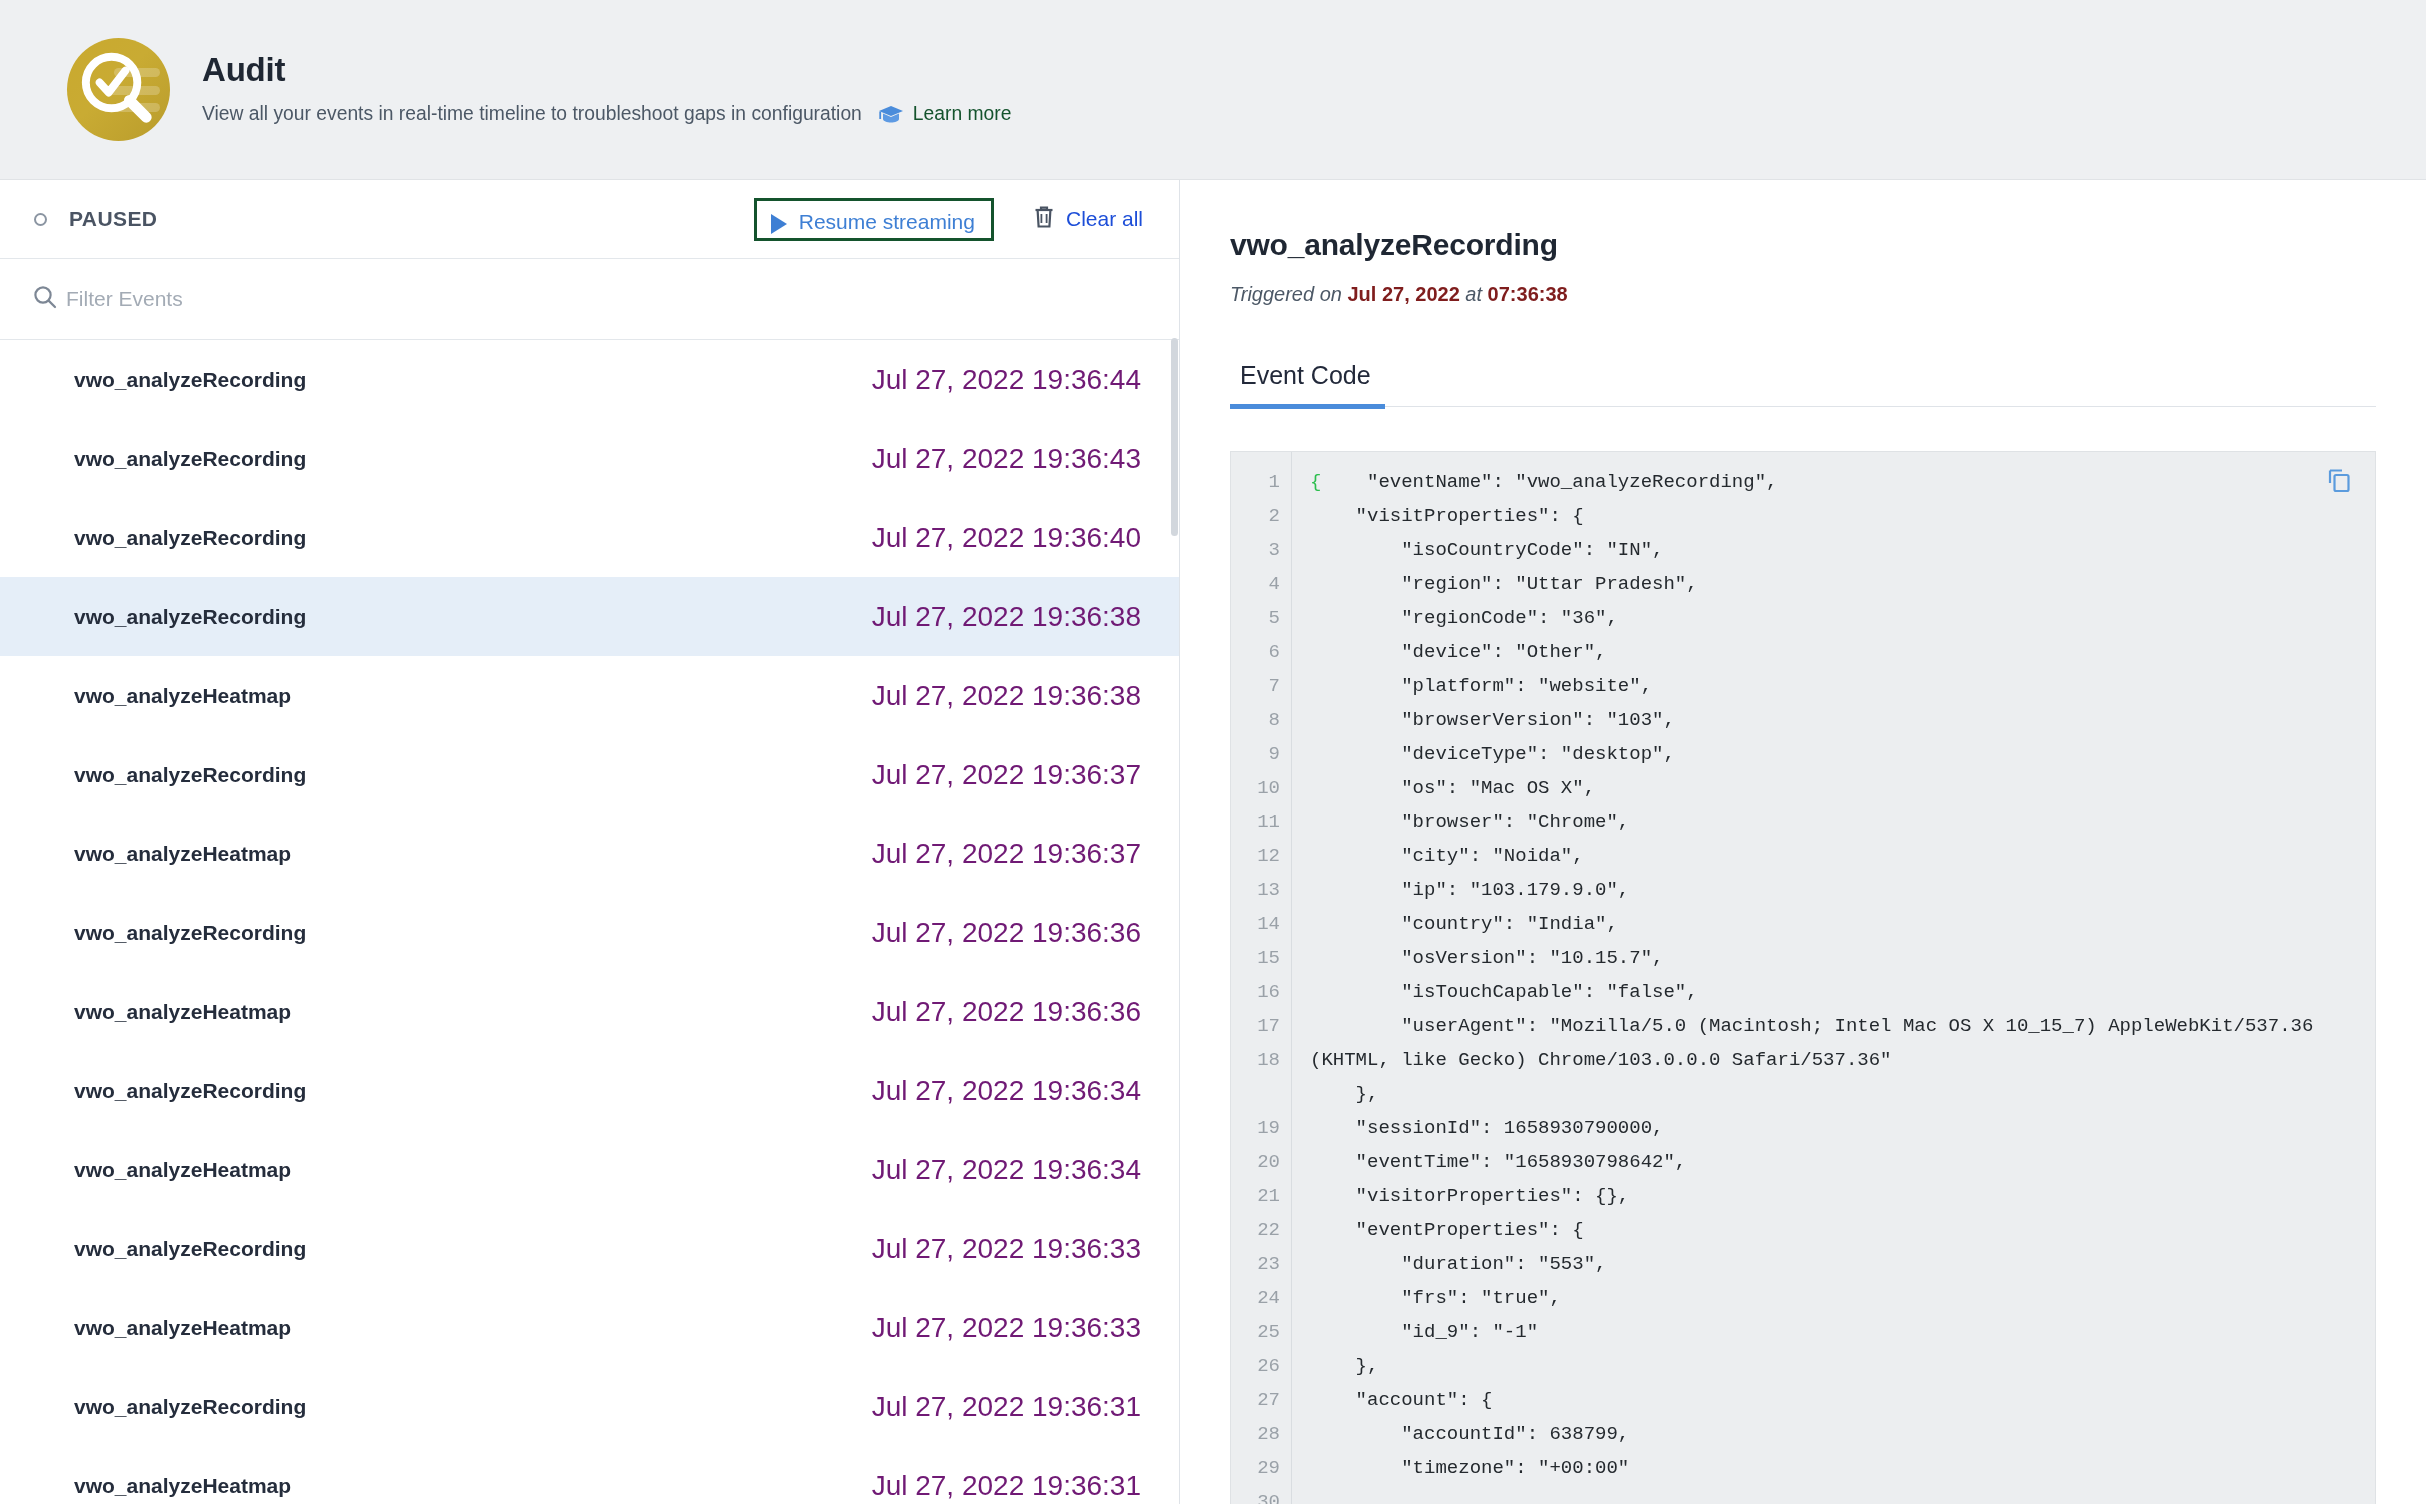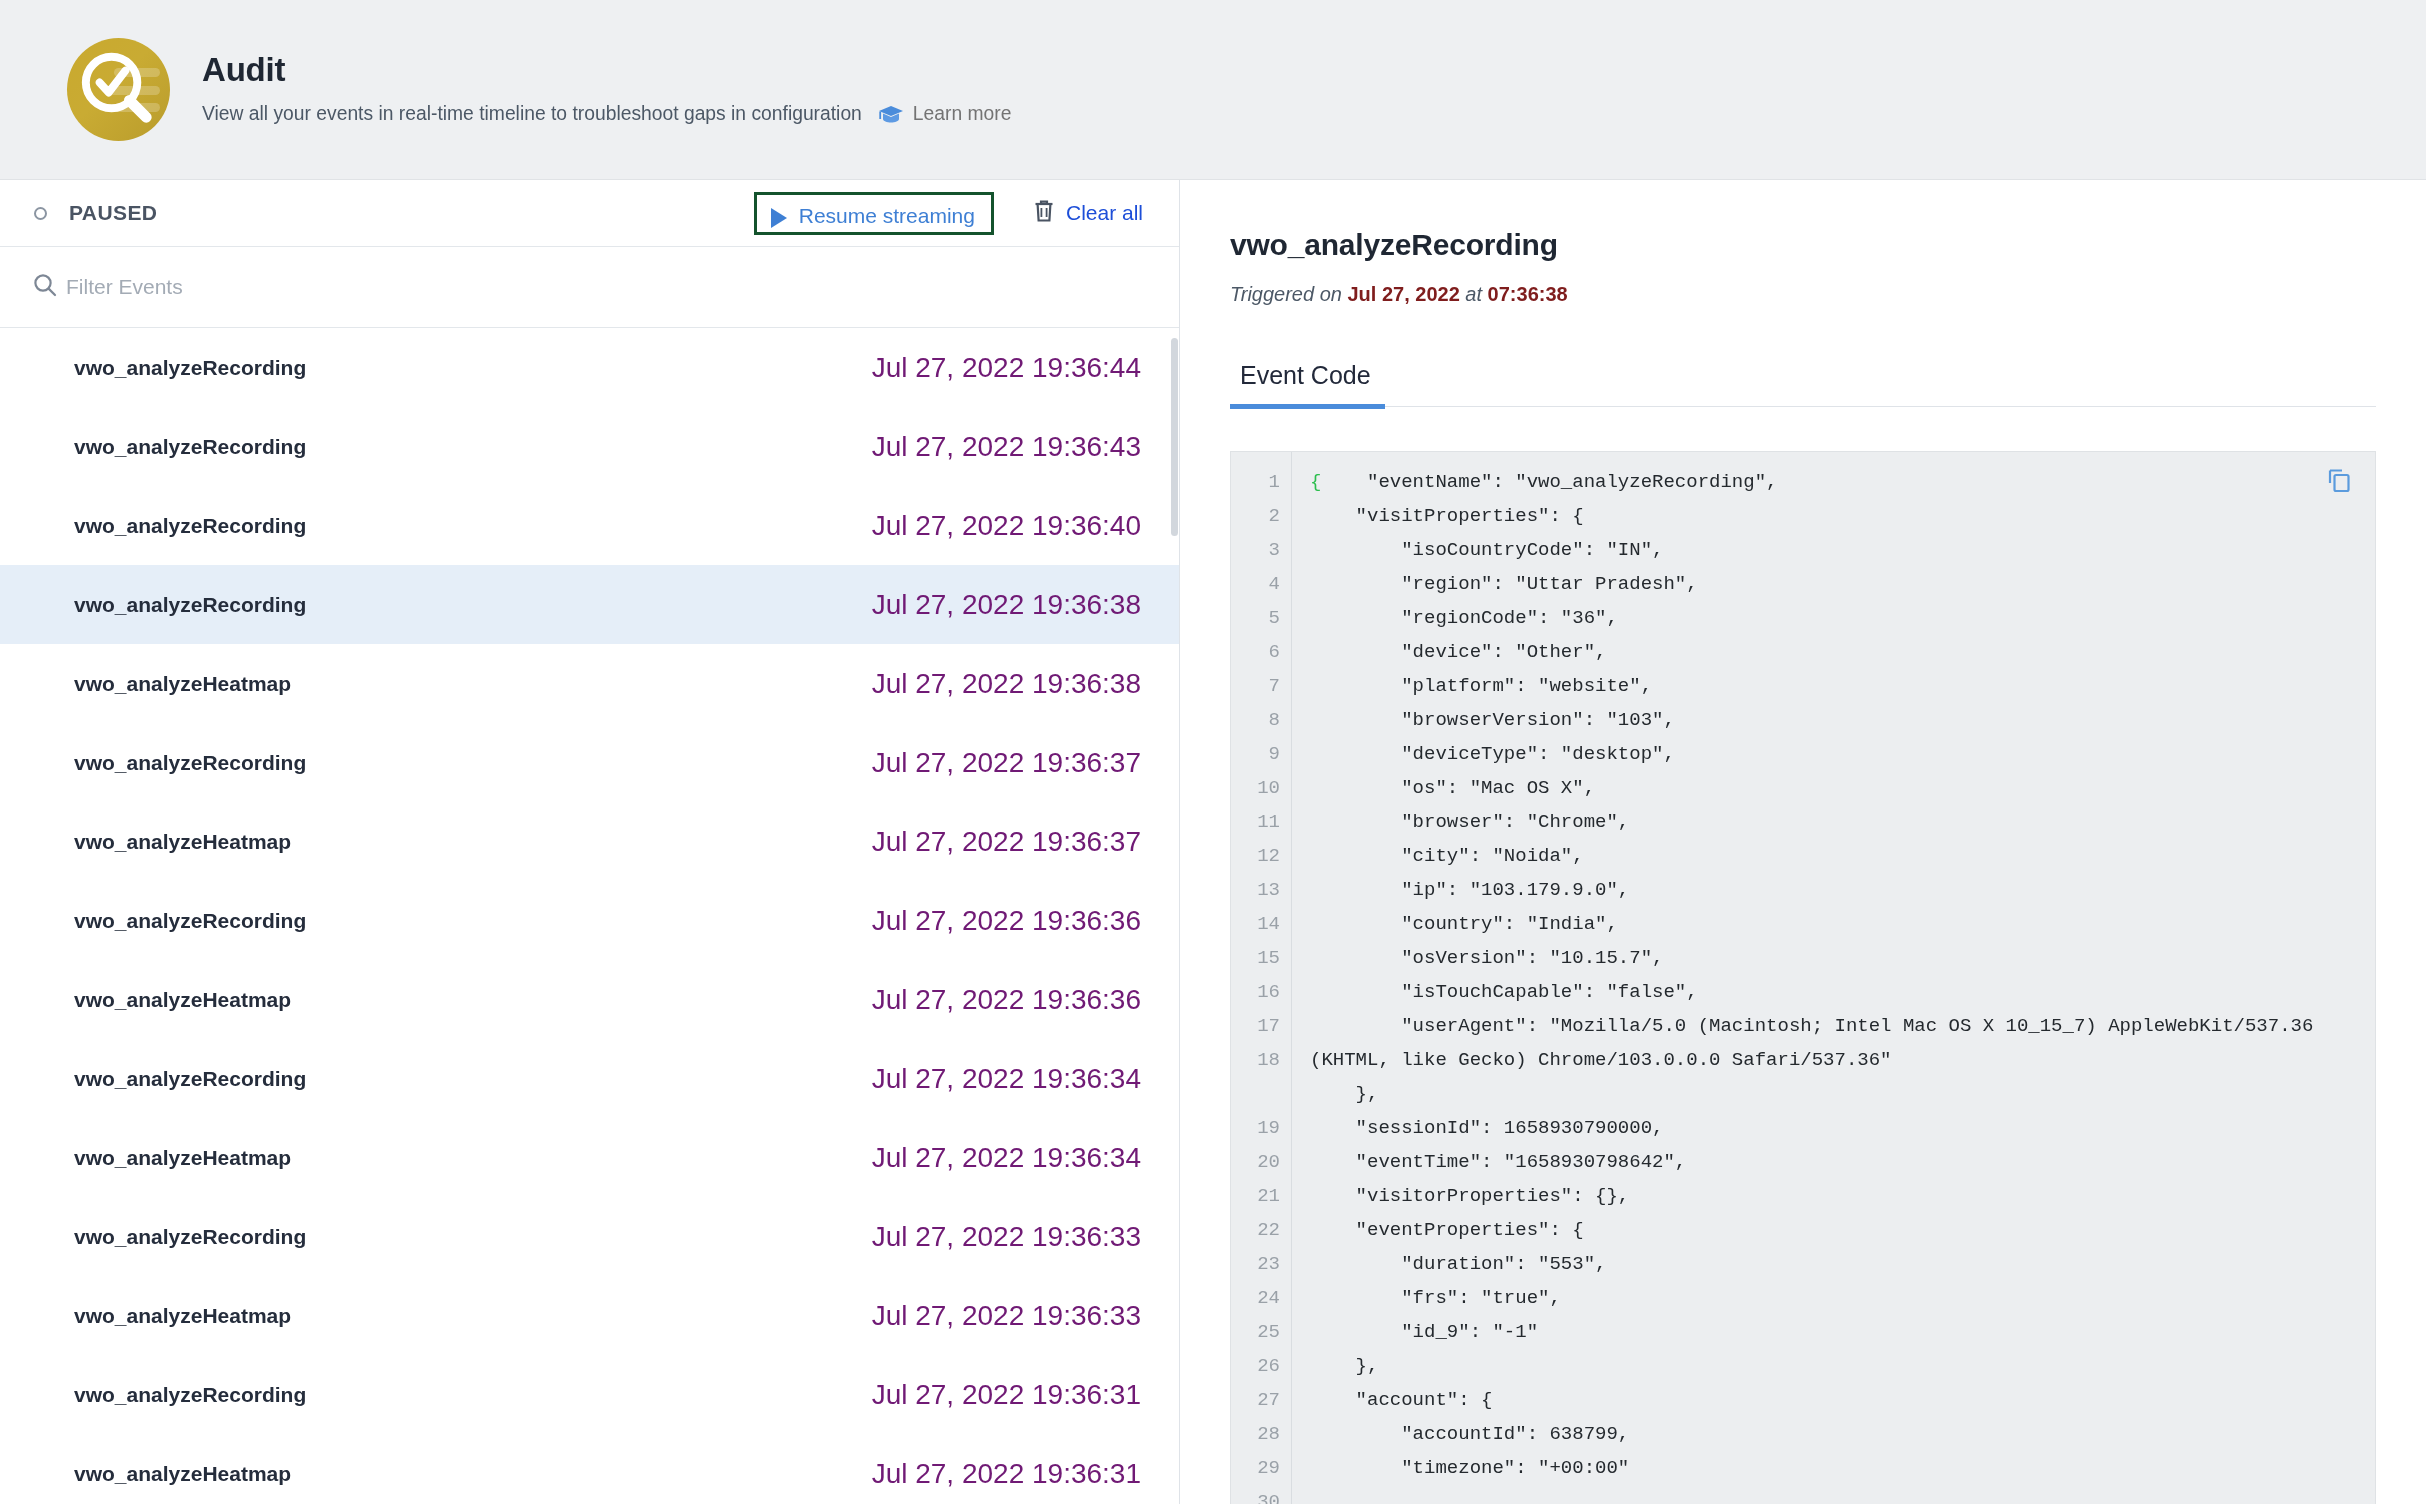--- a/index.html
+++ b/index.html
@@ -40,39 +40,39 @@
   .header-title {
     font-size: 33px; font-weight: bold; color: #1f2733;
     letter-spacing: -0.2px; line-height: 1.2;
   }
   .header-sub {
     margin-top: 13px;
     font-size: 19.3px; color: #4c5866;
     display: flex; align-items: center;
   }
   .learn-more {
-    color: #737373; margin-left: 16px;
+    color: #14532d; margin-left: 16px;
     display: inline-flex; align-items: center; cursor: pointer;
   }
   .cap-icon { margin-right: 9px; display: inline-flex; }
   .learn-more-label { font-size: 19.3px; }
 
   
   .body-split { display: flex; height: 1346px; }
 
   
   .left-panel {
     width: 1180px;
     border-right: 1px solid #dfe3e8;
     display: flex; flex-direction: column;
     background: #fff;
     position: relative;
   }
   .stream-bar {
-    height: 67px;
+    height: 79px;
     display: flex; align-items: center;
     padding: 0 36px 0 34px;
     border-bottom: 1px solid #e3e7eb;
   }
   .paused {
     display: flex; align-items: center;
     font-size: 21px; font-weight: bold;
     color: #4a5463; letter-spacing: 0.4px;
   }
   .paused-dot {

